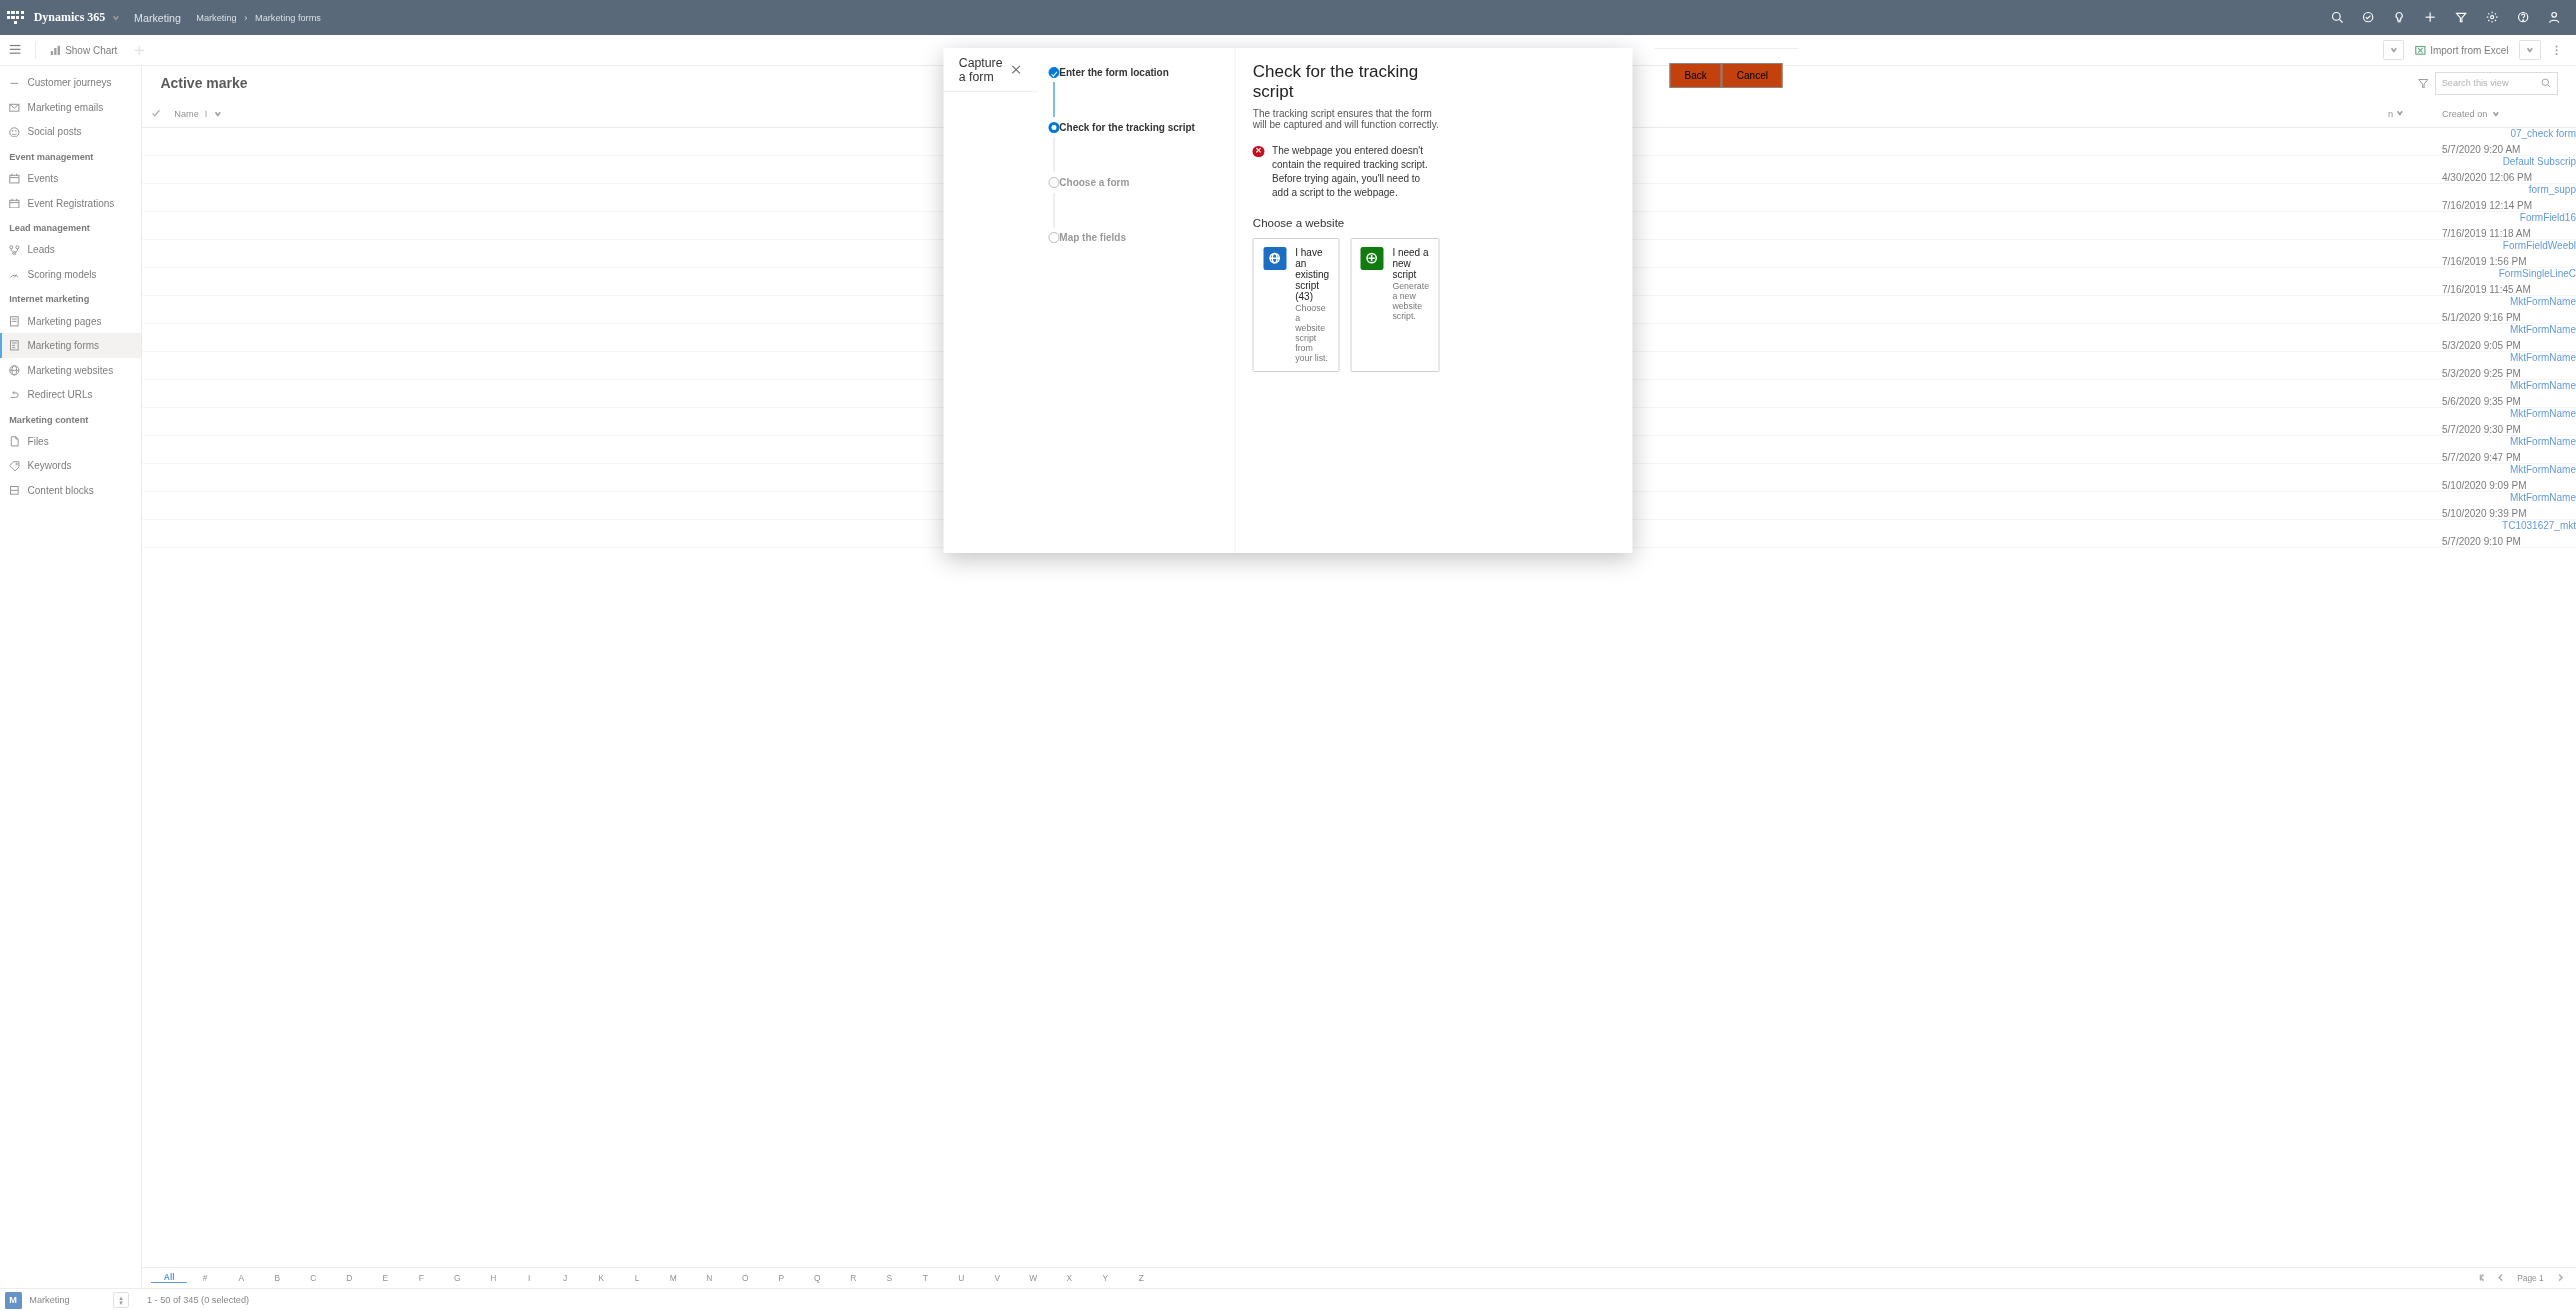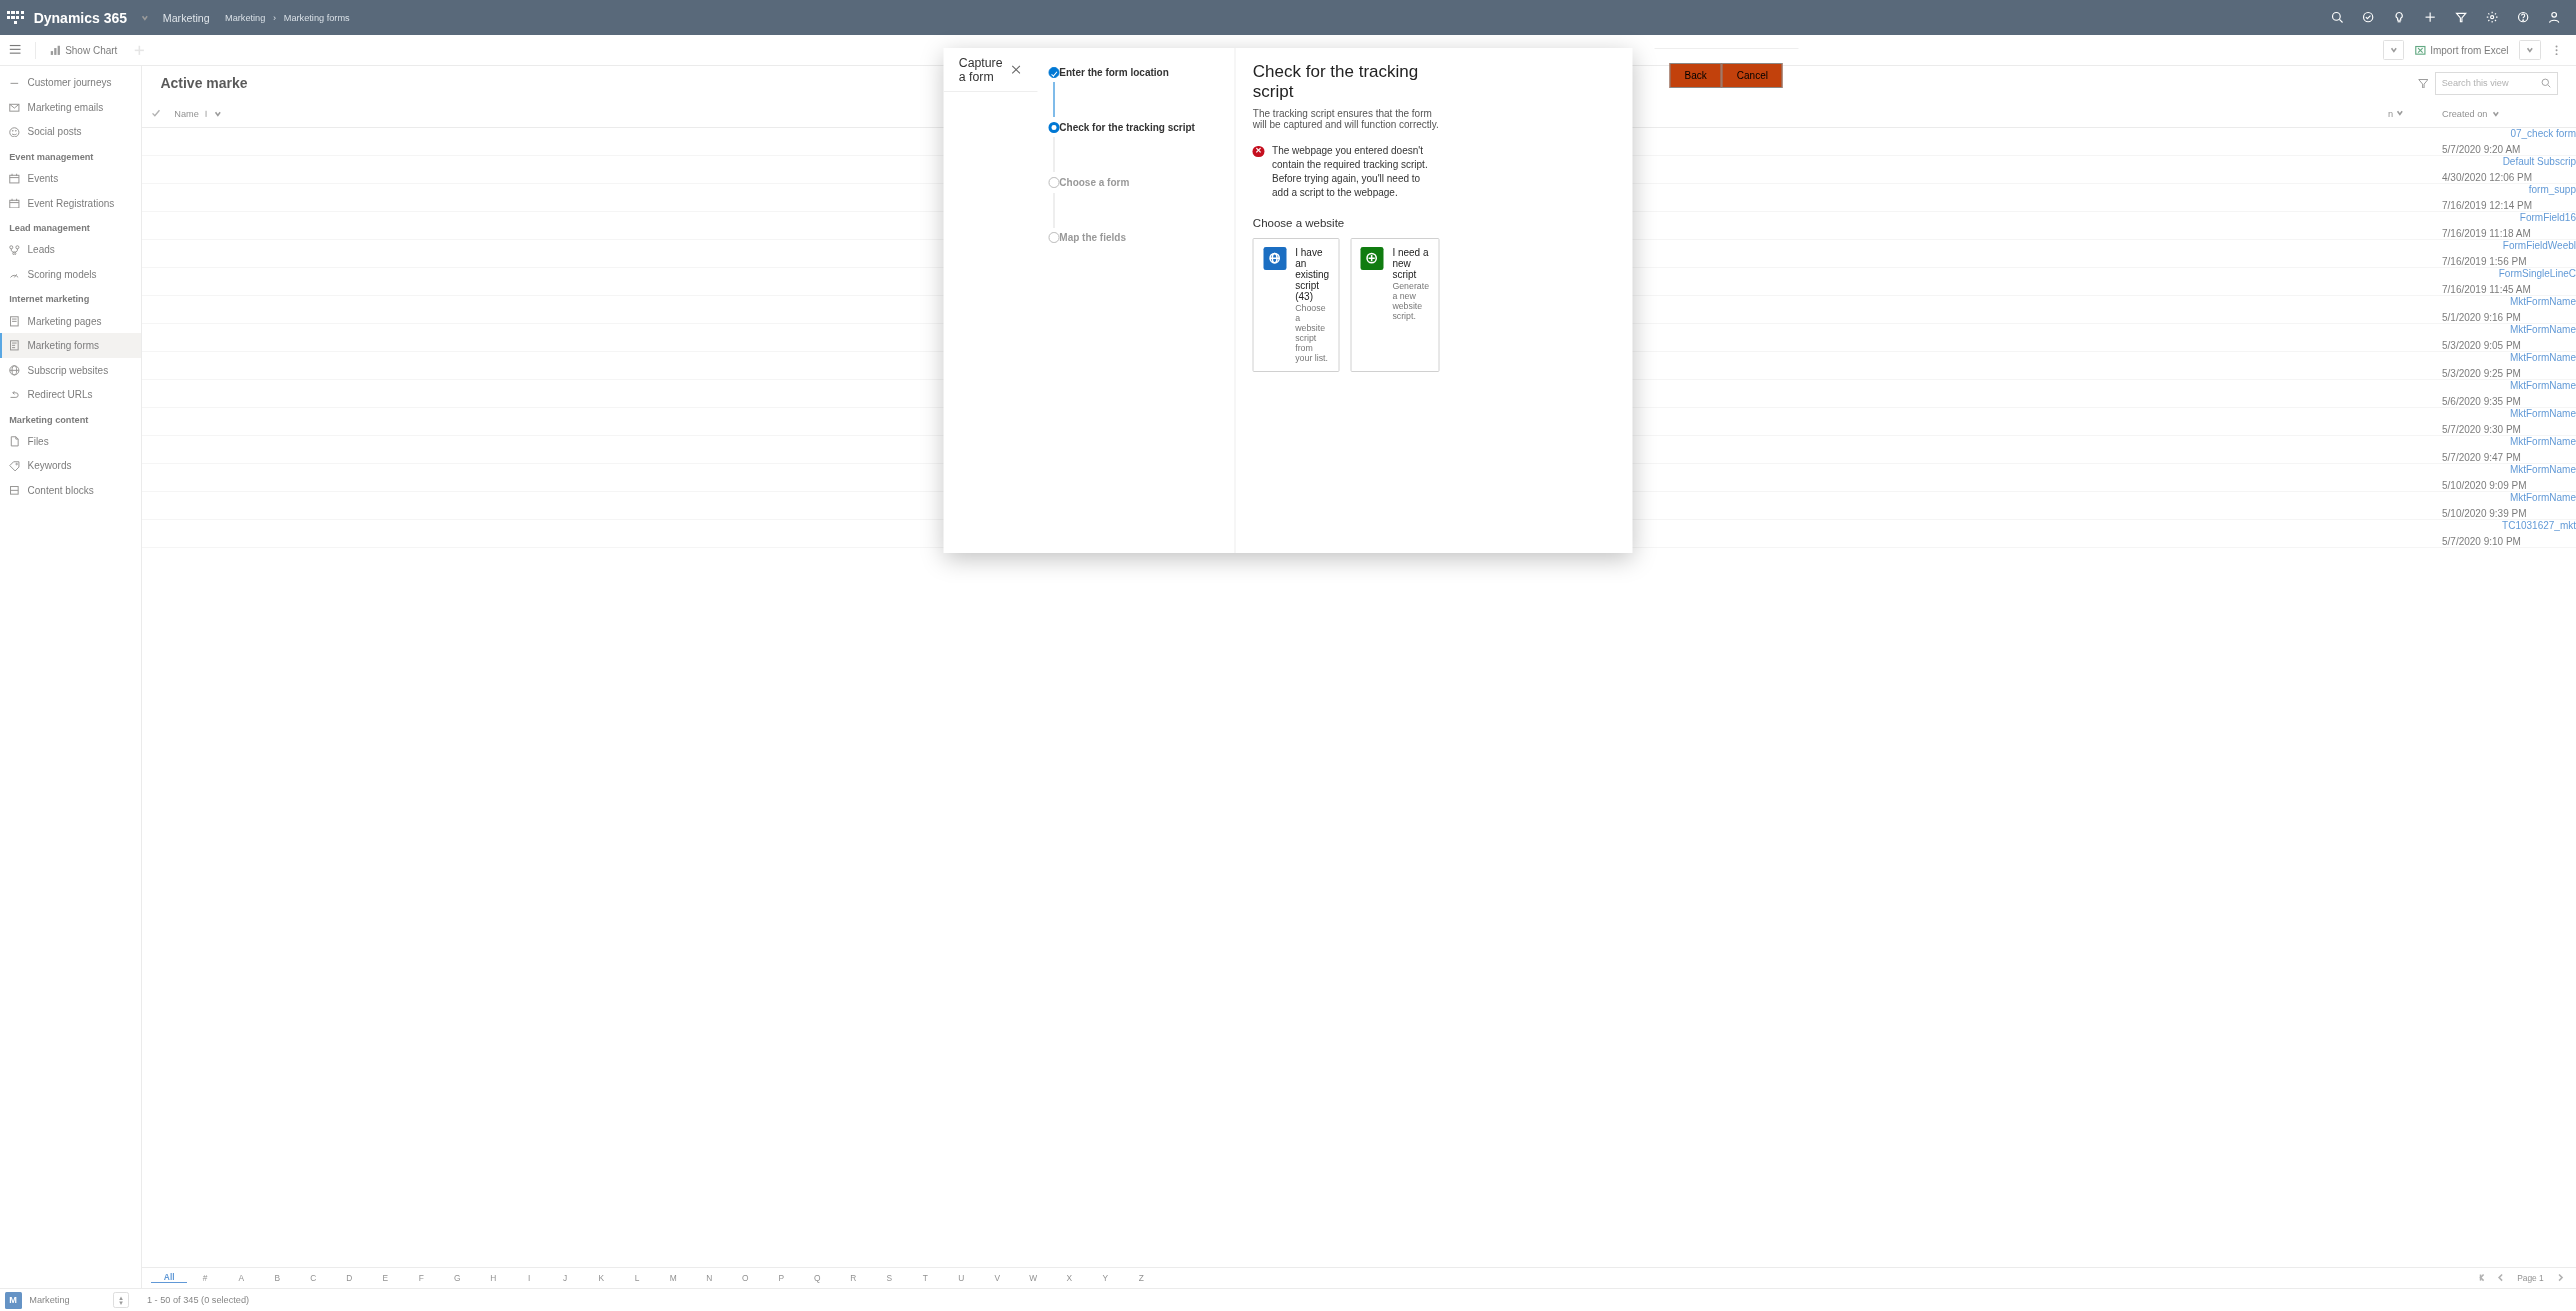--- a/index.html
+++ b/index.html
@@ -2,21 +2,21 @@
 <html style="font-size:12.3px"><head>
 <meta charset="utf-8">
 <style>
 * { box-sizing: border-box; margin: 0; padding: 0; font-family: "Segoe UI", Arial, sans-serif; }
 html, body { width: 100%; height: 100%; overflow: hidden; background: #fff; }
 
 
 .topbar { height: 35px; background: #001a33; color: #fff; display: flex; align-items: center; padding: 0 6.1px; font-size: 10.7px; }
 .topbar .waffle { width: 18.4px; height: 18.4px; display: flex; flex-wrap: wrap; align-content: center; justify-content: center; gap: 1.5px; margin-right: 9.2px; cursor: pointer; }
 .topbar .waffle span { width: 3.1px; height: 3.1px; background: #fff; }
-.topbar .brand { font-weight: 600; font-size: 14px; margin-right: 14px; }
+.topbar .brand { font-weight: 600; font-size: 12px; margin-right: 7px; font-family: Liberation Serif, serif; }
 .topbar .brand-chev { margin-right: 14px; }
 .topbar .area { color: #d0d8e0; margin-right: 15.3px; font-size: 10.7px; }
 .topbar .bc { display: flex; align-items: center; gap: 7.7px; font-size: 9.2px; color: #c8d2dc; }
 .topbar .spacer { flex: 1; }
 .topbar .ticon { width: 31px; height: 35px; display: flex; align-items: center; justify-content: center; cursor: pointer; }
 .topbar .ticon svg { width: 12.3px; height: 12.3px; stroke: #fff; fill: none; stroke-width: 1.5; }
 
 
 .cmdbar { height: 31px; border-bottom: 0.8px solid #e1e1e1; display: flex; align-items: center; padding: 0 9.2px; font-size: 10px; gap: 4.6px;}
 .cmdbar .hamb { margin-right: 6.1px; cursor: pointer; }
@@ -306,21 +306,21 @@
           <line x1="4" y1="10" x2="8" y2="10"></line>
         </svg>
         <span>Marketing forms</span>
       </div>
       <div class="sitem">
         <svg viewBox="0 0 14 14">
           <circle cx="7" cy="7" r="6"></circle>
           <ellipse cx="7" cy="7" rx="3" ry="6"></ellipse>
           <line x1="1" y1="7" x2="13" y2="7"></line>
         </svg>
-        <span>Subscrip websites</span>
+        <span>Marketing websites</span>
       </div>
       <div class="sitem">
         <svg viewBox="0 0 14 14">
           <path d="M2 11h7a3 3 0 0 0 0-6H5"></path>
           <polyline points="7 3 5 5 7 7"></polyline>
         </svg>
         <span>Redirect URLs</span>
       </div>
       <div class="sgroup">Marketing content</div>
       <div class="sitem">

